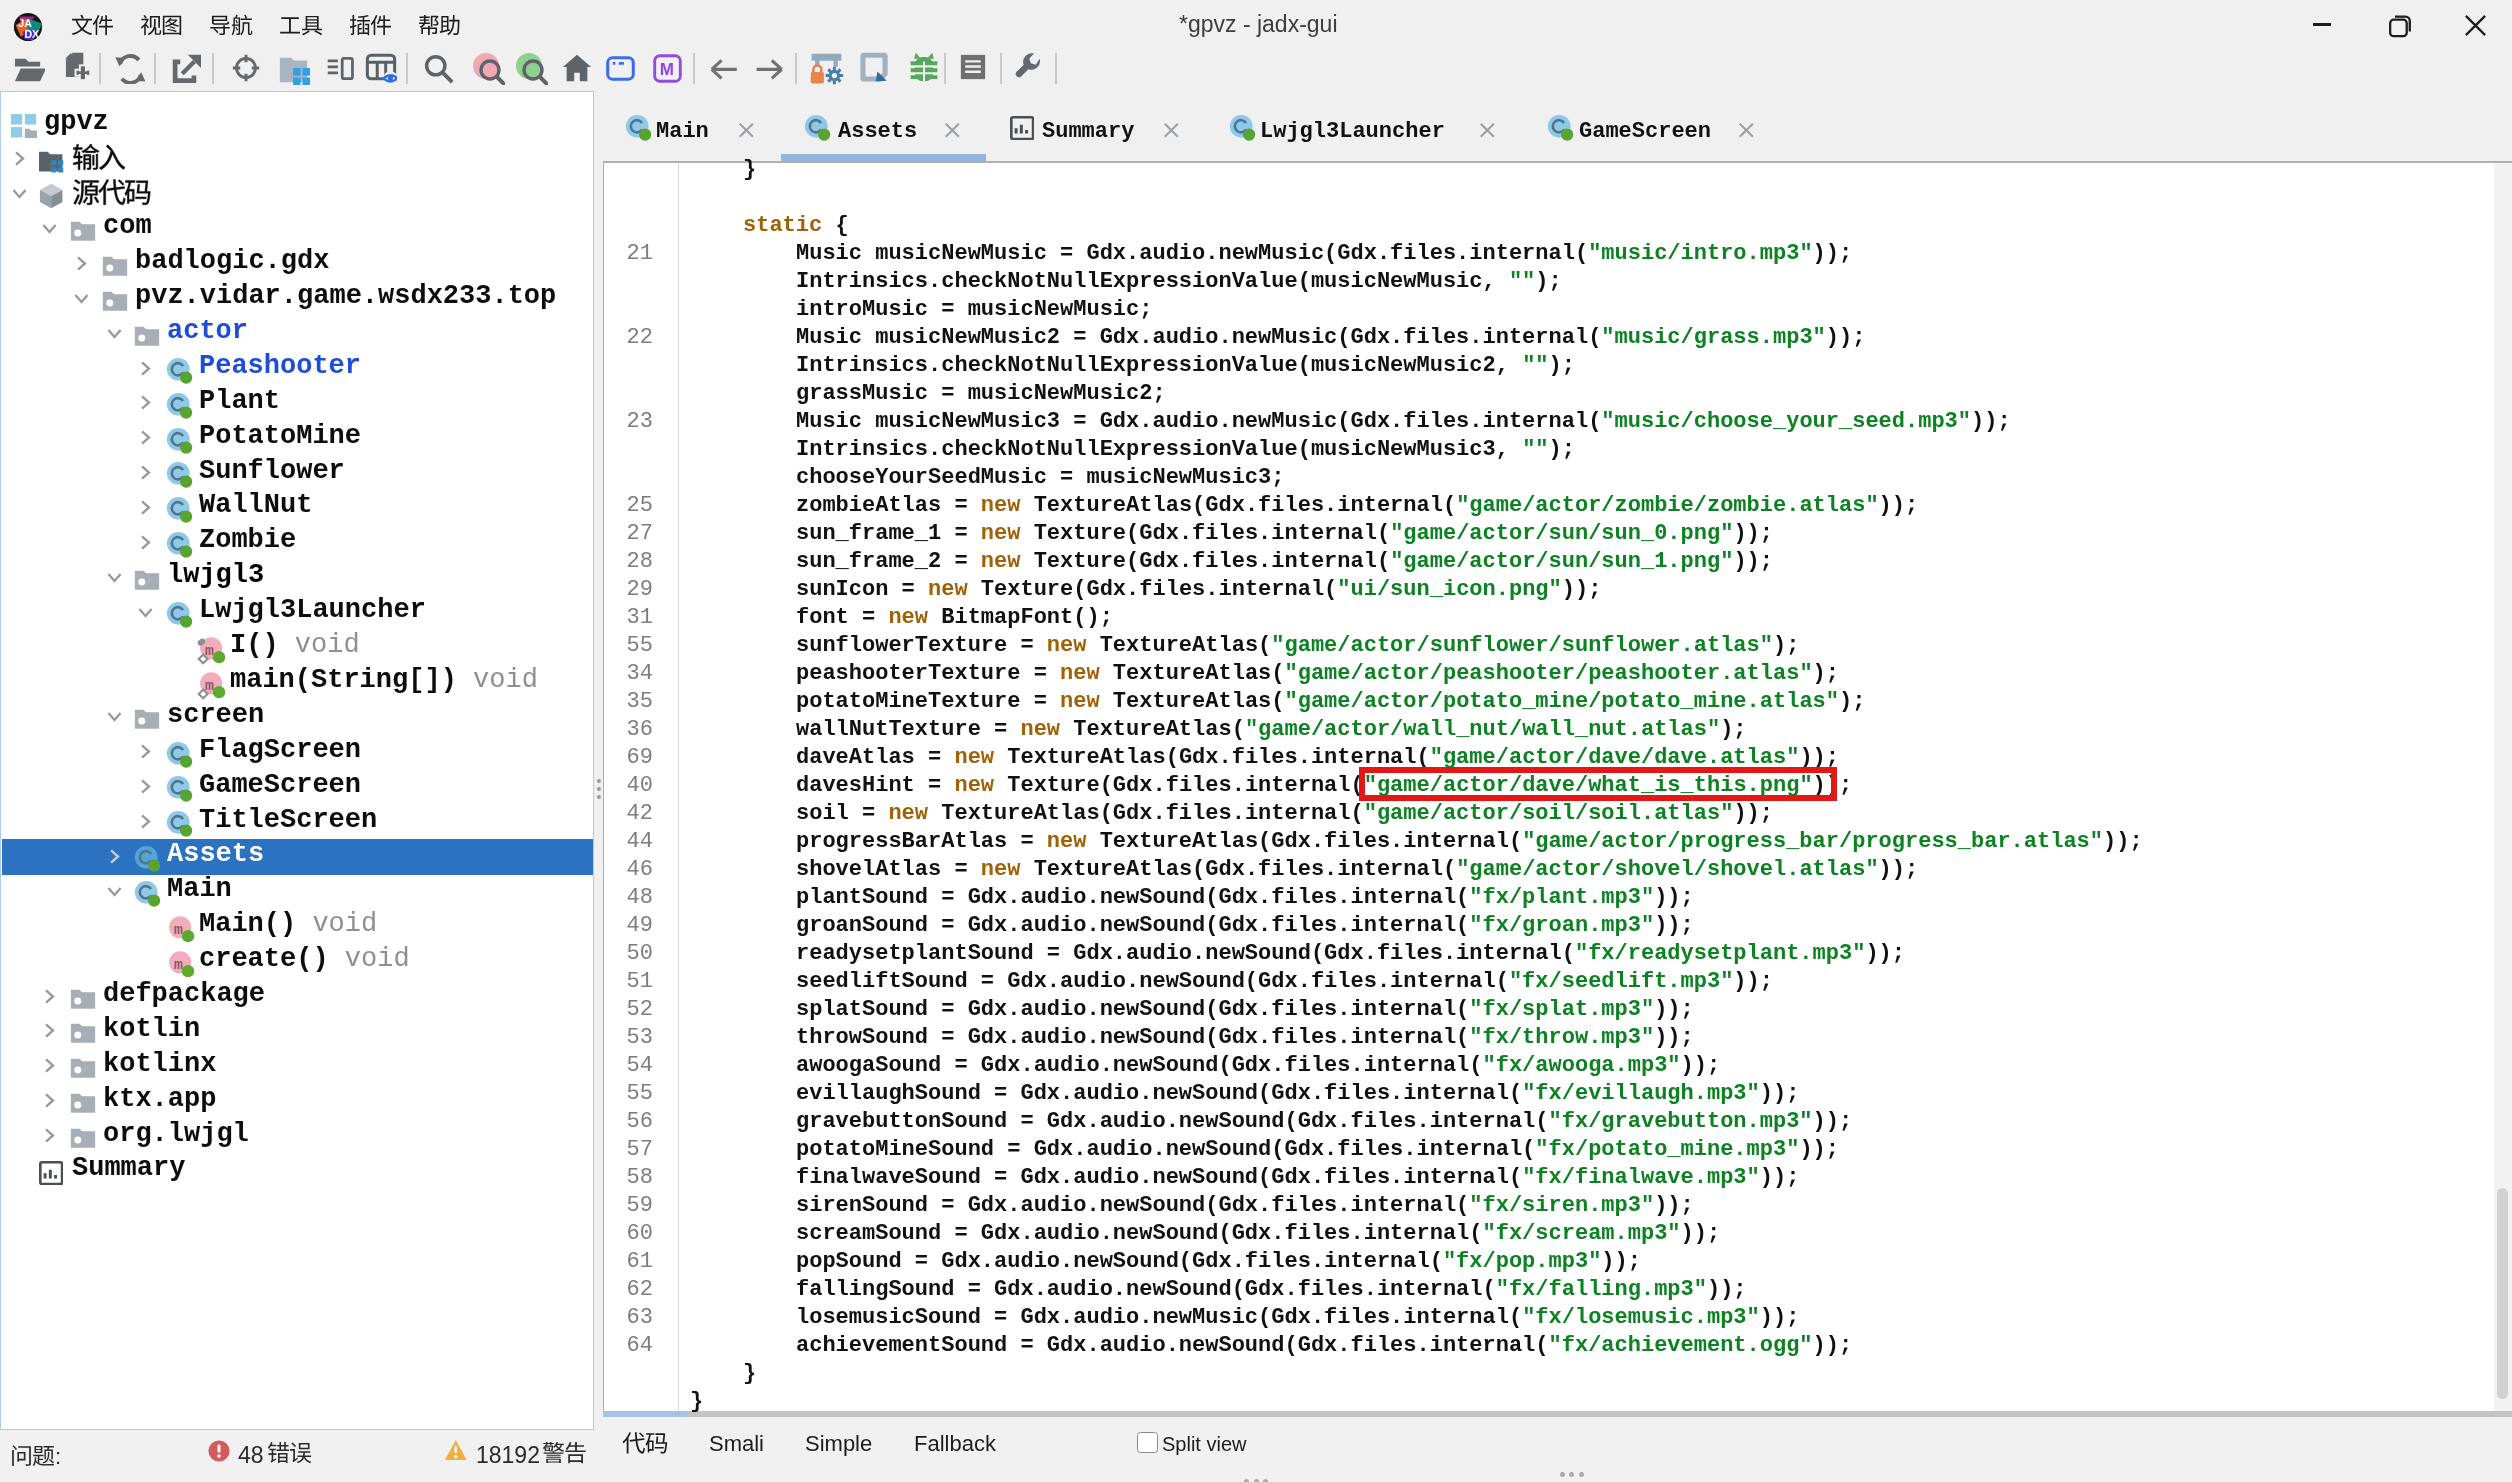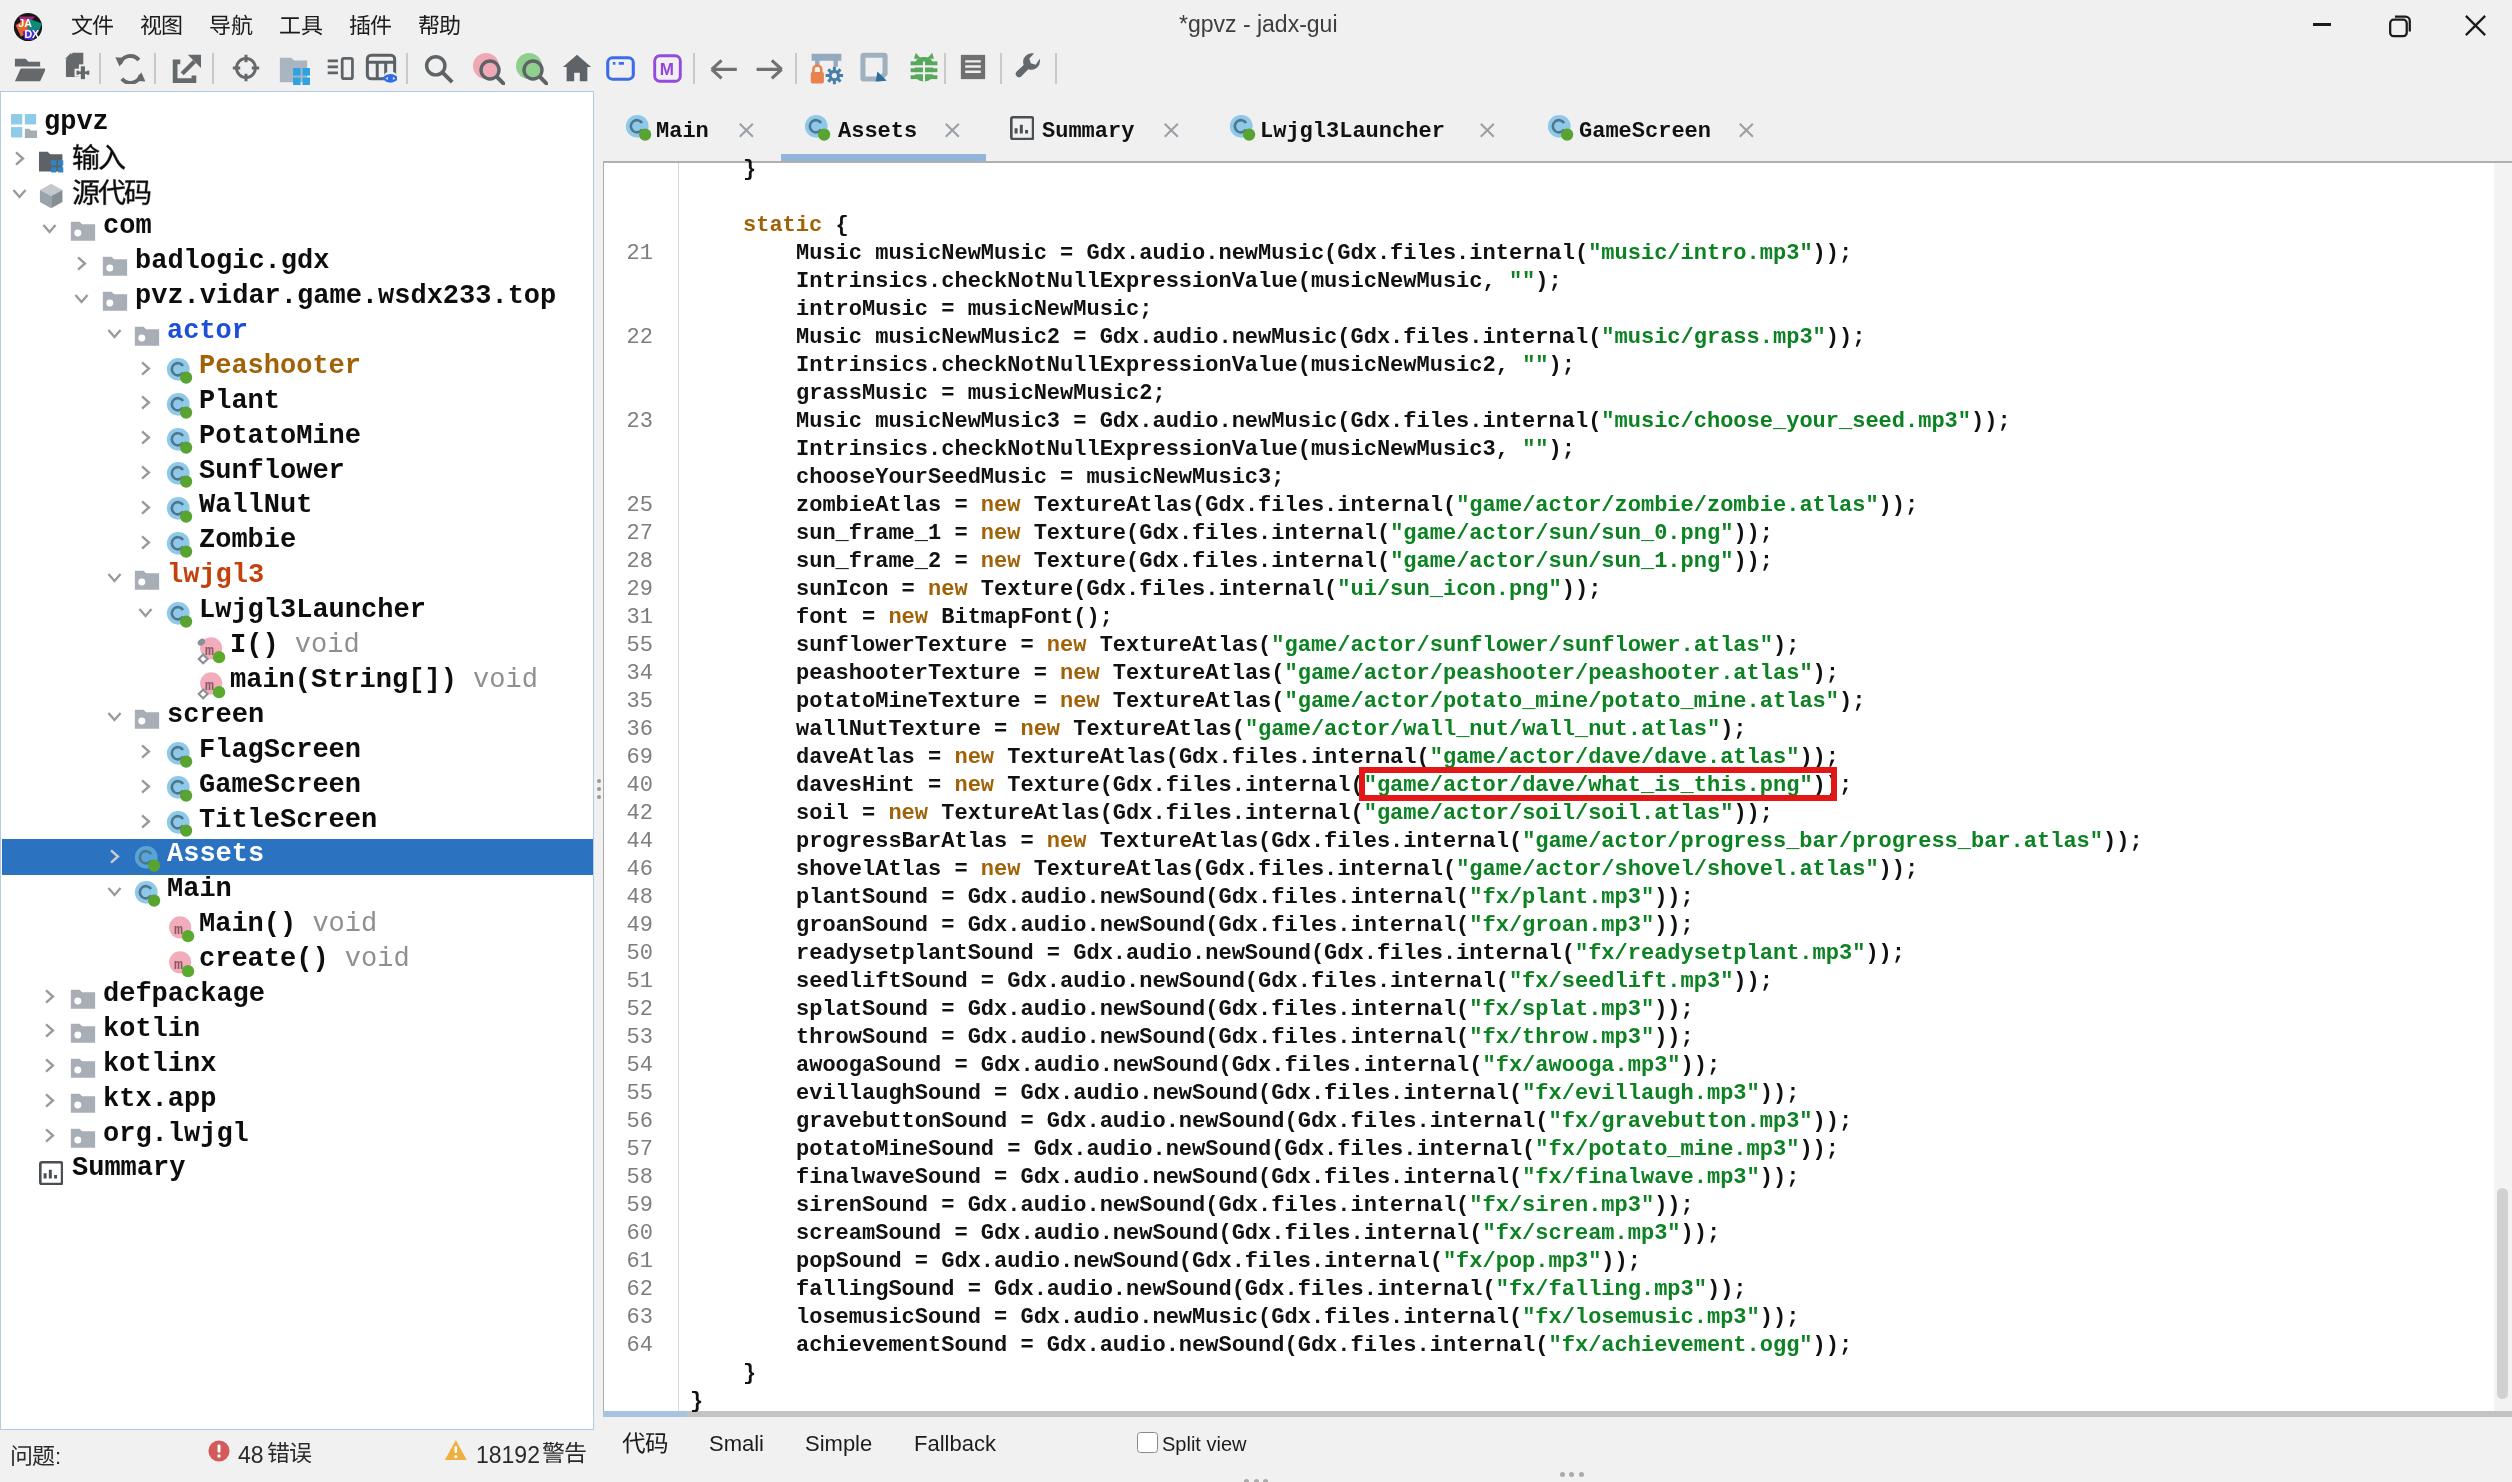--- a/index.html
+++ b/index.html
@@ -299,21 +299,21 @@
   </svg>
 <div class="trt" style="left:167px;top:314px;color:#1d4ed8">actor</div>
 <svg class="a" style="left:136px;top:359px" width="19" height="19" viewBox="0 0 22 22" fill="none" stroke="#9a9a9a" stroke-width="2.8">
     <path d="M7 4 l8 7 l-8 7"></path>
   </svg>
 <svg class="a" style="left:166px;top:357px" width="28" height="28" viewBox="0 0 32 32">
     <circle cx="14" cy="14" r="13" fill="#8fc9ea"></circle>
     <path d="M19.5 10.2 A7 7 0 1 0 19.5 17.8" fill="none" stroke="#50748a" stroke-width="3"></path>
     <circle cx="23" cy="23.5" r="7" fill="#58a331"></circle>
   </svg>
-<div class="trt" style="left:199px;top:349px;color:#a16207">Peashooter</div>
+<div class="trt" style="left:199px;top:349px;color:#1d4ed8">Peashooter</div>
 <svg class="a" style="left:136px;top:393px" width="19" height="19" viewBox="0 0 22 22" fill="none" stroke="#9a9a9a" stroke-width="2.8">
     <path d="M7 4 l8 7 l-8 7"></path>
   </svg>
 <svg class="a" style="left:166px;top:392px" width="28" height="28" viewBox="0 0 32 32">
     <circle cx="14" cy="14" r="13" fill="#8fc9ea"></circle>
     <path d="M19.5 10.2 A7 7 0 1 0 19.5 17.8" fill="none" stroke="#50748a" stroke-width="3"></path>
     <circle cx="23" cy="23.5" r="7" fill="#58a331"></circle>
   </svg>
 <div class="trt" style="left:199px;top:384px;color:#0d0d0d">Plant</div>
 <svg class="a" style="left:136px;top:428px" width="19" height="19" viewBox="0 0 22 22" fill="none" stroke="#9a9a9a" stroke-width="2.8">
@@ -352,21 +352,21 @@
     <circle cx="23" cy="23.5" r="7" fill="#58a331"></circle>
   </svg>
 <div class="trt" style="left:199px;top:523px;color:#0d0d0d">Zombie</div>
 <svg class="a" style="left:105px;top:568px" width="19" height="19" viewBox="0 0 22 22" fill="none" stroke="#9a9a9a" stroke-width="2.8">
     <path d="M4 7 l7 8 l7 -8"></path>
   </svg>
 <svg class="a" style="left:134px;top:568px" width="26" height="24.4" viewBox="0 0 30 28">
     <path d="M1 3 h10 l3 3 h15 v19 h-28 z" fill="#a8aeb6"></path>
     <circle cx="9" cy="16" r="4" fill="#fff"></circle>
   </svg>
-<div class="trt" style="left:167px;top:558px;color:#c2410c">lwjgl3</div>
+<div class="trt" style="left:167px;top:558px;color:#000000">lwjgl3</div>
 <svg class="a" style="left:136px;top:603px" width="19" height="19" viewBox="0 0 22 22" fill="none" stroke="#9a9a9a" stroke-width="2.8">
     <path d="M4 7 l7 8 l7 -8"></path>
   </svg>
 <svg class="a" style="left:166px;top:601px" width="28" height="28" viewBox="0 0 32 32">
     <circle cx="14" cy="14" r="13" fill="#8fc9ea"></circle>
     <path d="M19.5 10.2 A7 7 0 1 0 19.5 17.8" fill="none" stroke="#50748a" stroke-width="3"></path>
     <circle cx="23" cy="23.5" r="7" fill="#58a331"></circle>
   </svg>
 <div class="trt" style="left:199px;top:593px;color:#0d0d0d">Lwjgl3Launcher</div>
 <svg class="a" style="left:197px;top:636px" width="30" height="30" viewBox="0 0 34 34">

